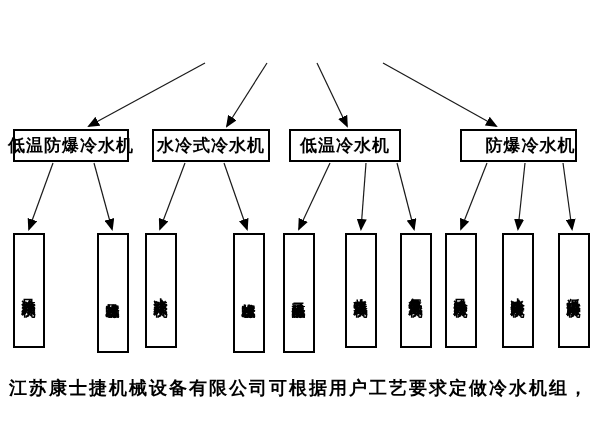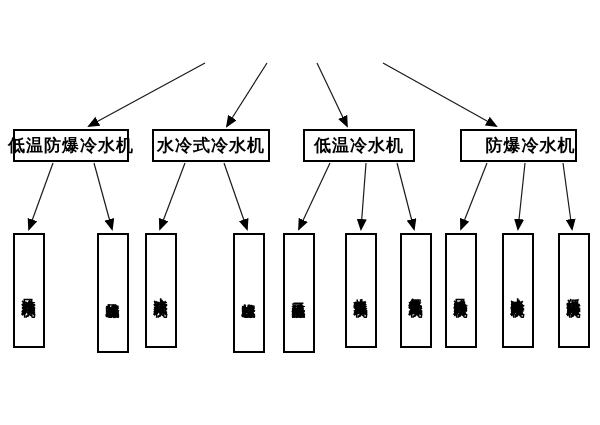--- a/index.html
+++ b/index.html
@@ -96,30 +96,31 @@
     <line x1="366" y1="163" x2="361" y2="229" marker-end="url(#ah)"></line>
     <line x1="397" y1="163" x2="414" y2="229" marker-end="url(#ah)"></line>
     <line x1="487" y1="163" x2="461" y2="229" marker-end="url(#ah)"></line>
     <line x1="525" y1="163" x2="518" y2="229" marker-end="url(#ah)"></line>
     <line x1="563" y1="163" x2="572" y2="229" marker-end="url(#ah)"></line>
   </svg>
 
 
   <div class="box l2-box" style="left:13px;  width:116px;">低温防爆冷水机</div>
   <div class="box l2-box" style="left:152px; width:118px;font-family:Liberation Mono, monospace;">水冷式冷水机</div>
-  <div class="box l2-box" style="left:303px; width:112px;">低温冷水机</div>
+  <div class="box l2-box" style="left:289px; width:112px;">低温冷水机</div>
   <div class="box l2-box" style="left:460px; width:117px;padding-left:24px;">防爆冷水机</div>
 
   <div class="box v-box chars7" style="left:13px;">风冷箱式冷水机</div>
   <div class="box v-box chars8" style="left:97px;">风冷螺杆式冷水机</div>
   <div class="box v-box chars7" style="left:145px;">水冷箱式冷水机</div>
   <div class="box v-box chars8" style="left:233px;">水冷螺杆式冷水机</div>
   <div class="box v-box chars8" style="left:283px;">乙二醇低温冷水机</div>
   <div class="box v-box chars7" style="left:345px;">盐水低温冷水机</div>
   <div class="box v-box chars7" style="left:400px;">复叠低温冷水机</div>
   <div class="box v-box chars7" style="left:445px;">风冷防爆冷水机</div>
   <div class="box v-box chars7" style="left:502px;">水冷防爆冷水机</div>
   <div class="box v-box chars7" style="left:558px;">低温防爆冷水机</div>
 
   <div id="footer-note">
+    <div>江苏康士捷机械设备有限公司可根据用户工艺要求定做冷水机组，</div>
   </div>
 
 </div>
 
 </body></html>

